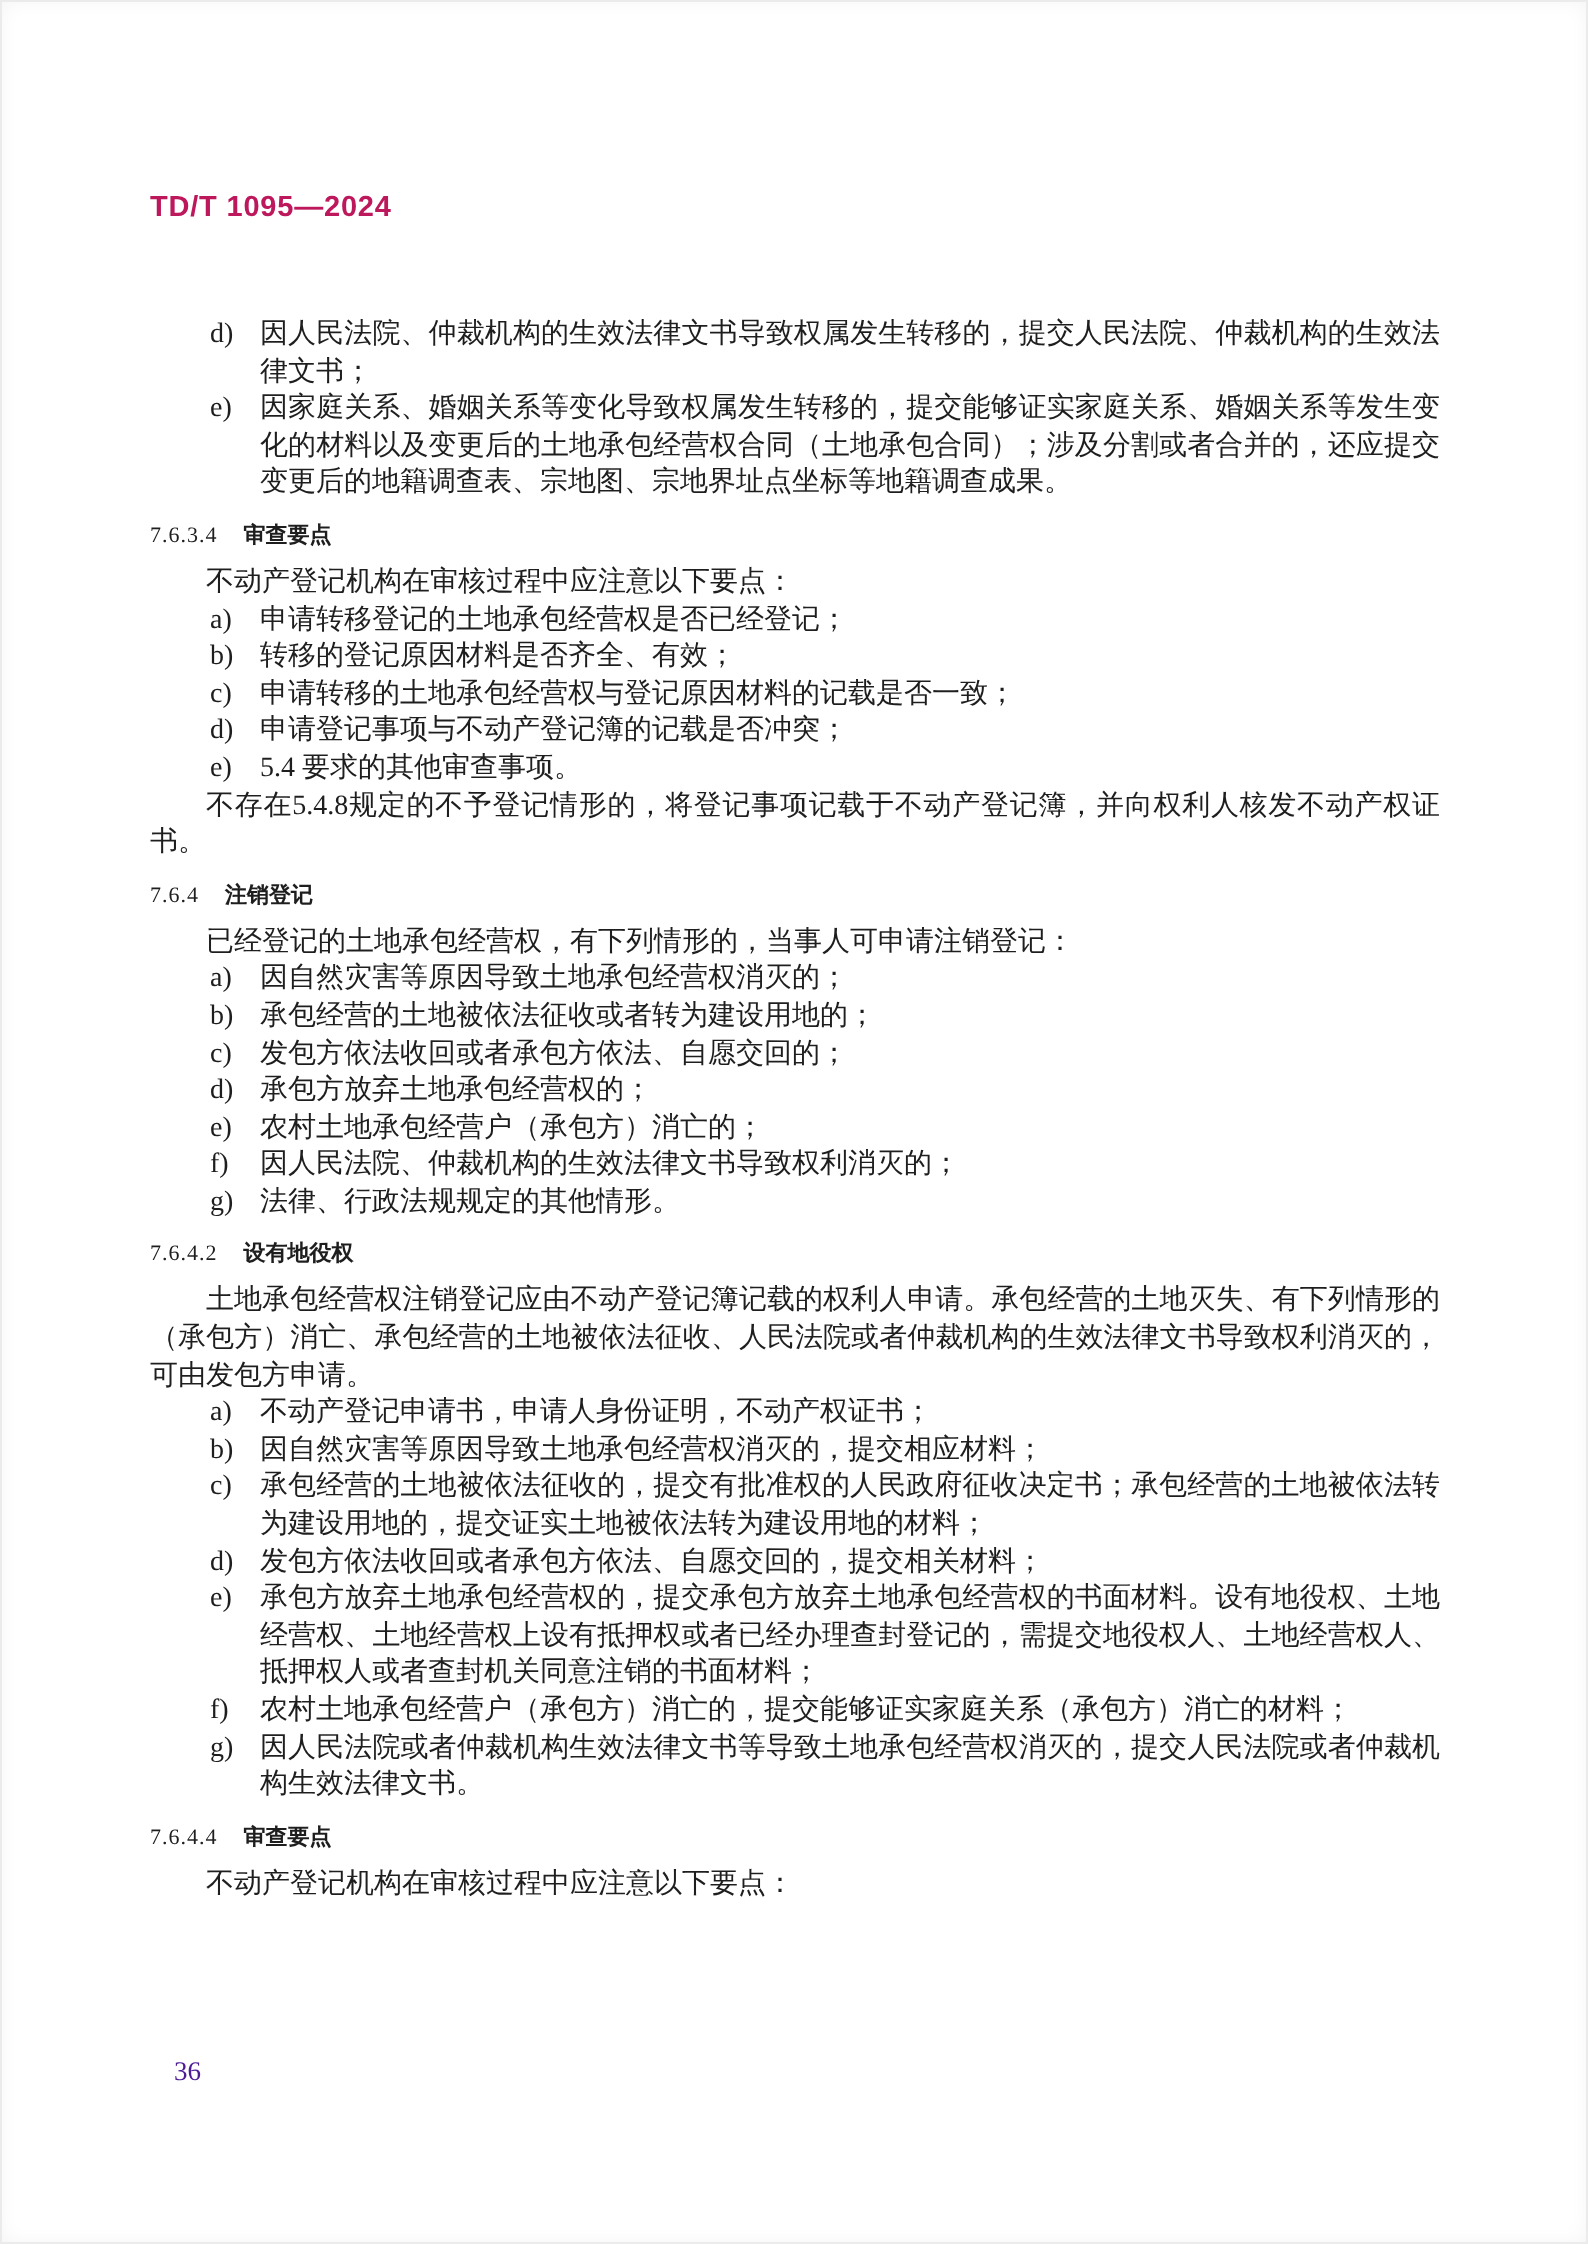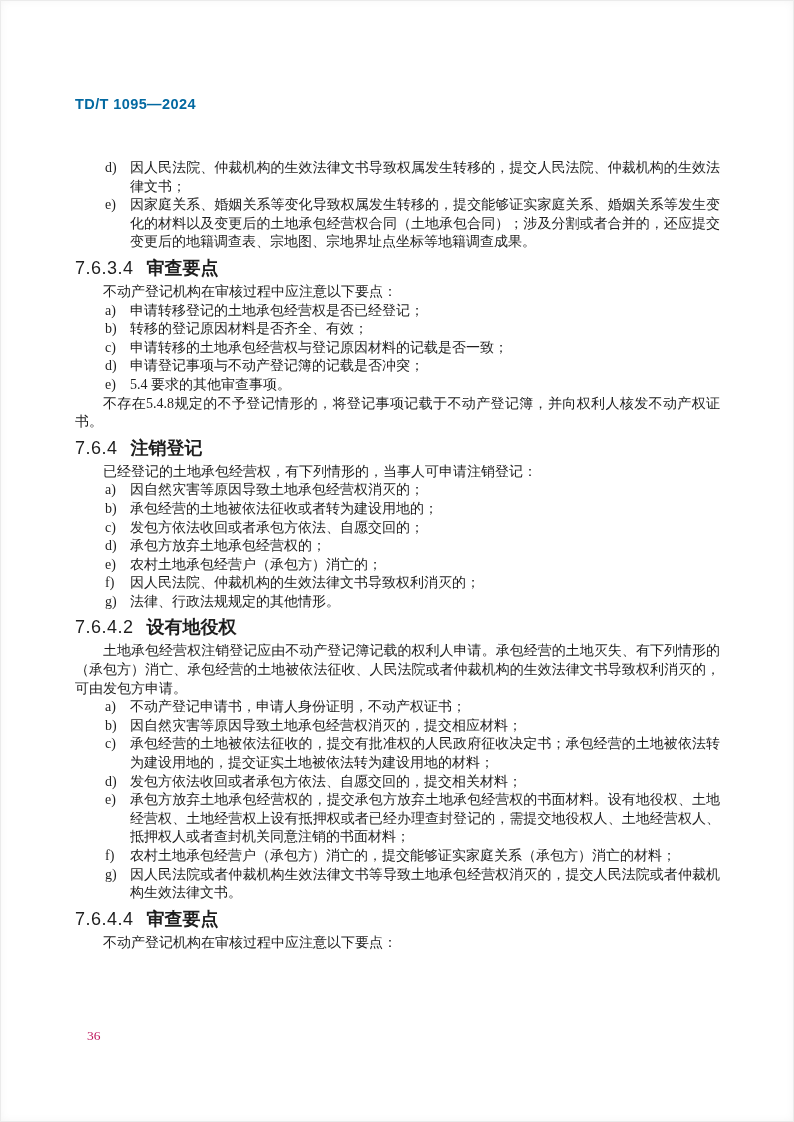--- a/index.html
+++ b/index.html
@@ -9,43 +9,43 @@
     background:#ffffff;
     overflow:hidden;
     color:#1e1e1e;
     font-family:"Liberation Serif","DejaVu Serif",serif;
     box-shadow: inset 0 0 0 1px #ebebeb, inset 0 0 10px rgba(0,0,0,0.05);
   }
   .doc-header {
     position:absolute; left:75px; top:96px;
     font-family:"Liberation Sans","DejaVu Sans",sans-serif;
     font-size:14.5px; font-weight:600; letter-spacing:0.4px;
-    color:#0369a1;
+    color:#be185d;
   }
   .content {
     position:absolute; left:75px; top:159px;
     width:645px;
     font-size:14px; line-height:18.6px;
   }
   .heading {
-    font-family:Liberation Sans, sans-serif;
-    font-size:18px; font-weight:400;
+    font-family:Liberation Serif, serif;
+    font-size:11px; font-weight:400;
     margin:7px 0 5px 0;
     line-height:19px;
   }
   .h-num { margin-right:13px; letter-spacing:0.5px; }
   .h-title { font-weight:700; }
   .para { margin:0; text-indent:2em; text-align:justify; }
   .list { margin:0; }
   .li { display:flex; }
   .li-label { flex:none; width:25px; margin-left:30px; }
   .li-text { flex:1; text-align:justify; }
   .page-number {
     position:absolute; left:87px; top:1028px;
-    font-size:13.5px; color:#be185d;
+    font-size:13.5px; color:#4c1d95;
     font-family:"Liberation Serif","DejaVu Serif",serif;
   }
 </style>
 </head>
 <body>
 
 <div class="page">
 
   <div class="doc-header">TD/T 1095—2024</div>
 

